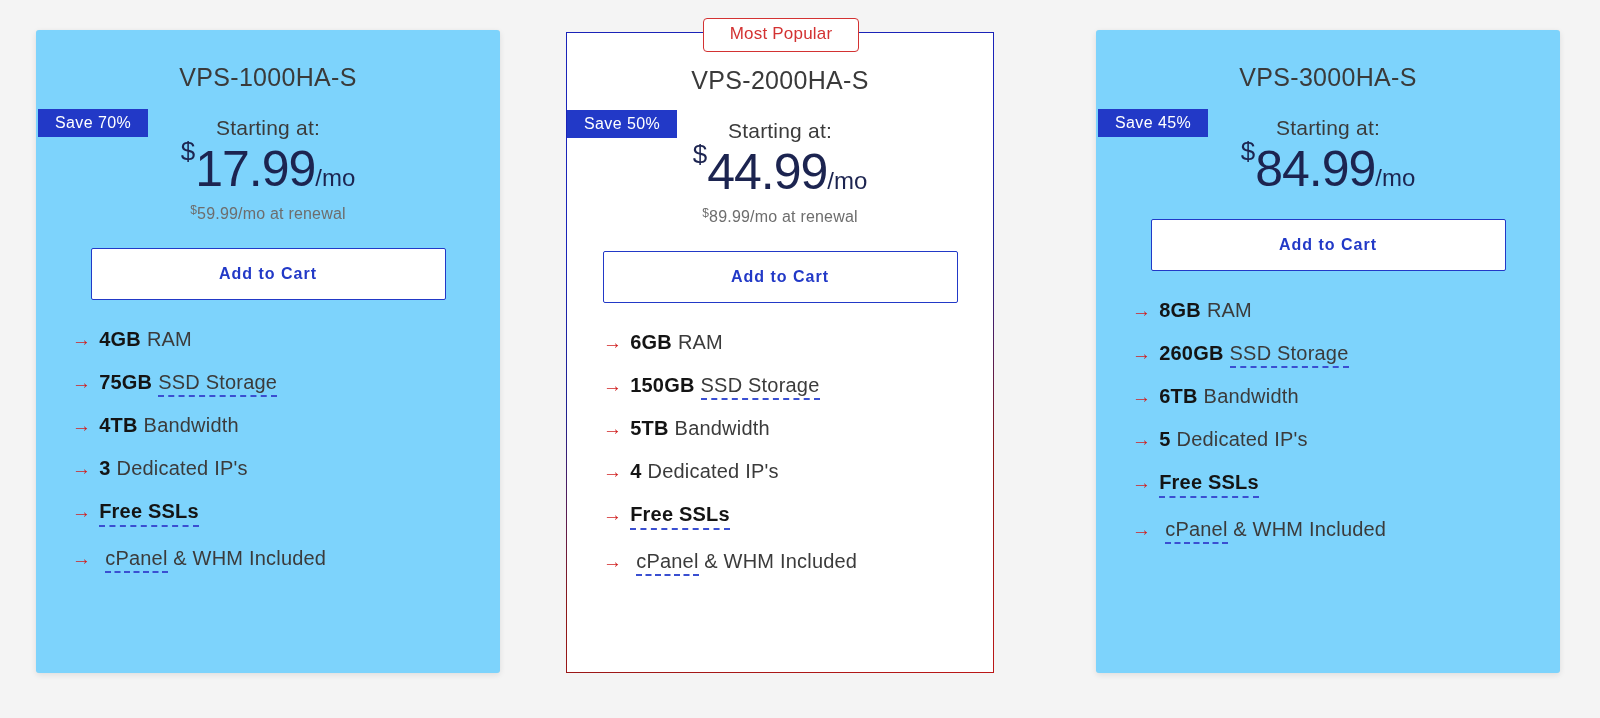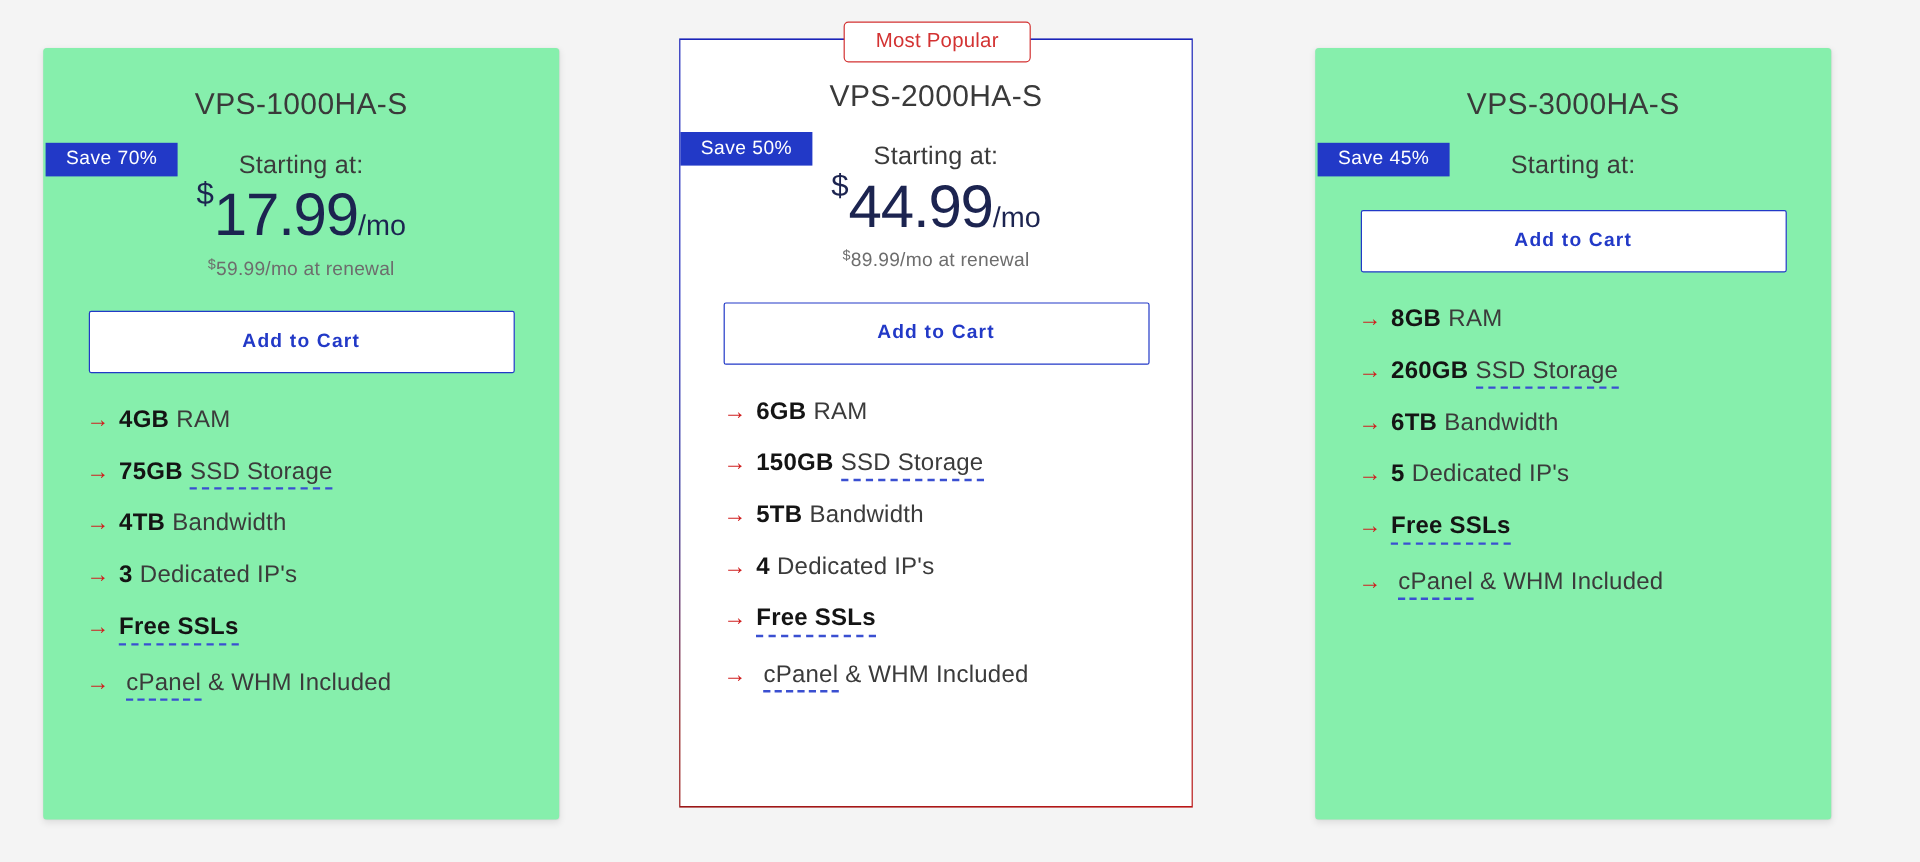--- a/index.html
+++ b/index.html
@@ -17,24 +17,24 @@
   .pricing-row {
     position: relative;
     width: 1600px;
     height: 718px;
     box-sizing: border-box;
   }
 
   
   .card {
     position: absolute;
-    top: 40px;
-    width: 430px;
+    top: 30px;
+    width: 464px;
     height: 643px;
-    background: #86efac;
+    background: #7dd3fc;
     box-sizing: border-box;
     border-radius: 3px;
     box-shadow: 0 2px 6px rgba(0,0,0,0.09), 0 0 1px rgba(0,0,0,0.06);
   }
   .card-1 { left: 36px; }
   .card-3 { left: 1096px; }
 
   
   .card-2 {
     left: 566px;
@@ -281,20 +281,23 @@
   </div>
 
   <div class="most-popular">Most Popular</div>
 
   <div class="card card-3">
     <div class="card-title">VPS-3000HA-S</div>
     <div class="save-badge">Save 45%</div>
 
     <div class="price-block">
       <div class="starting-at">Starting at:</div>
+      <div class="price-line">
+        <span class="price-currency">$</span><span class="price-amount">84.99</span><span class="price-period">/mo</span>
+      </div>
     </div>
 
     <div class="cart-wrap">
       <button class="add-to-cart">Add to Cart</button>
     </div>
 
     <ul class="features">
       <li class="feature">
         <span class="feature-arrow">→</span>
         <span><b>8GB</b><span class="txt">RAM</span></span>

